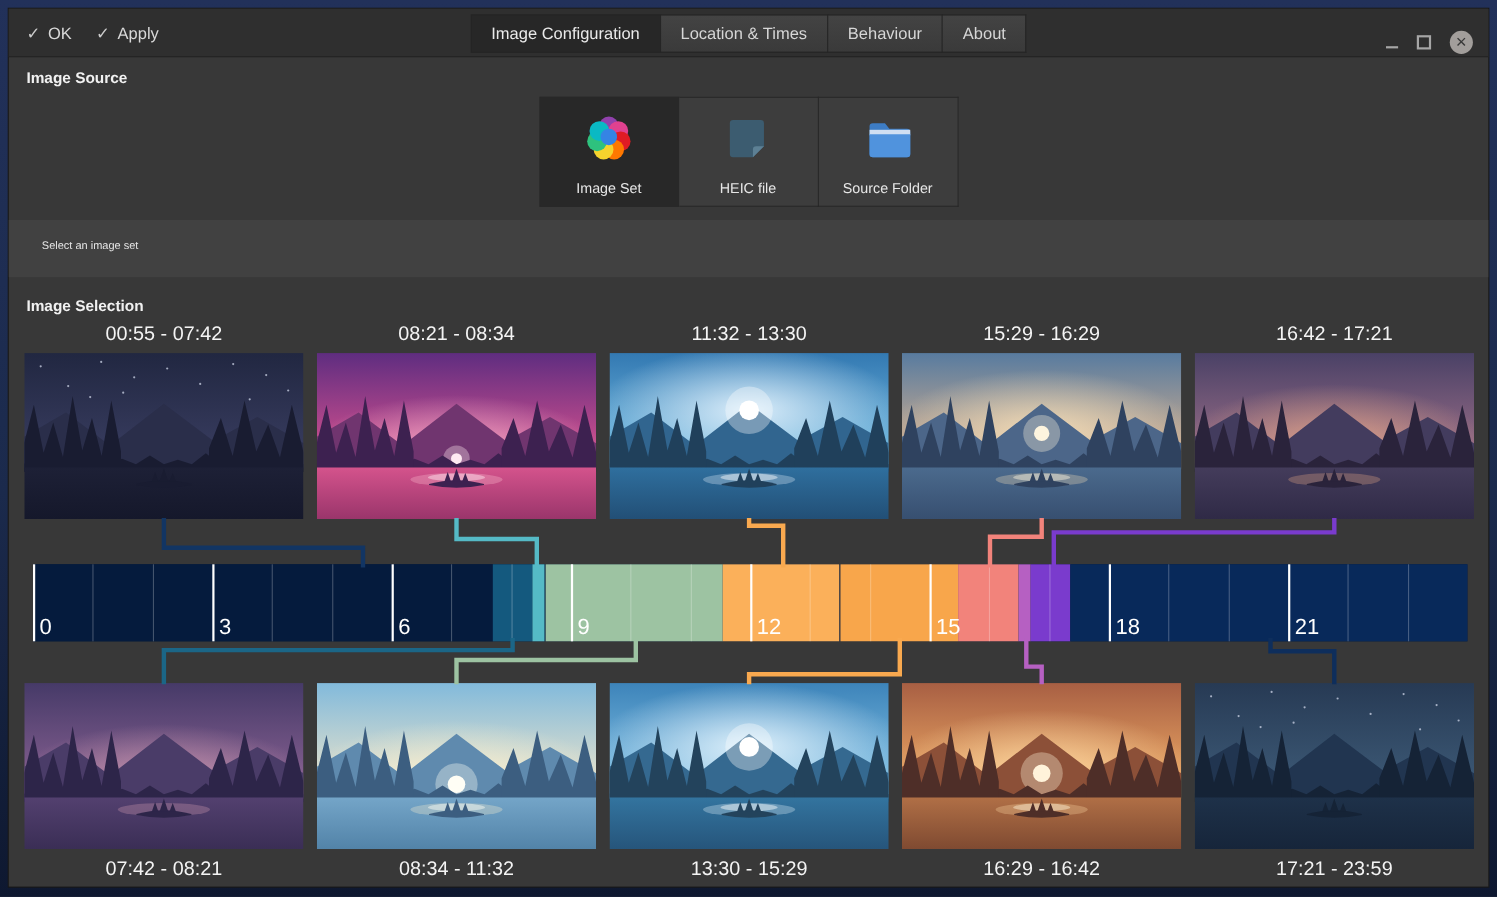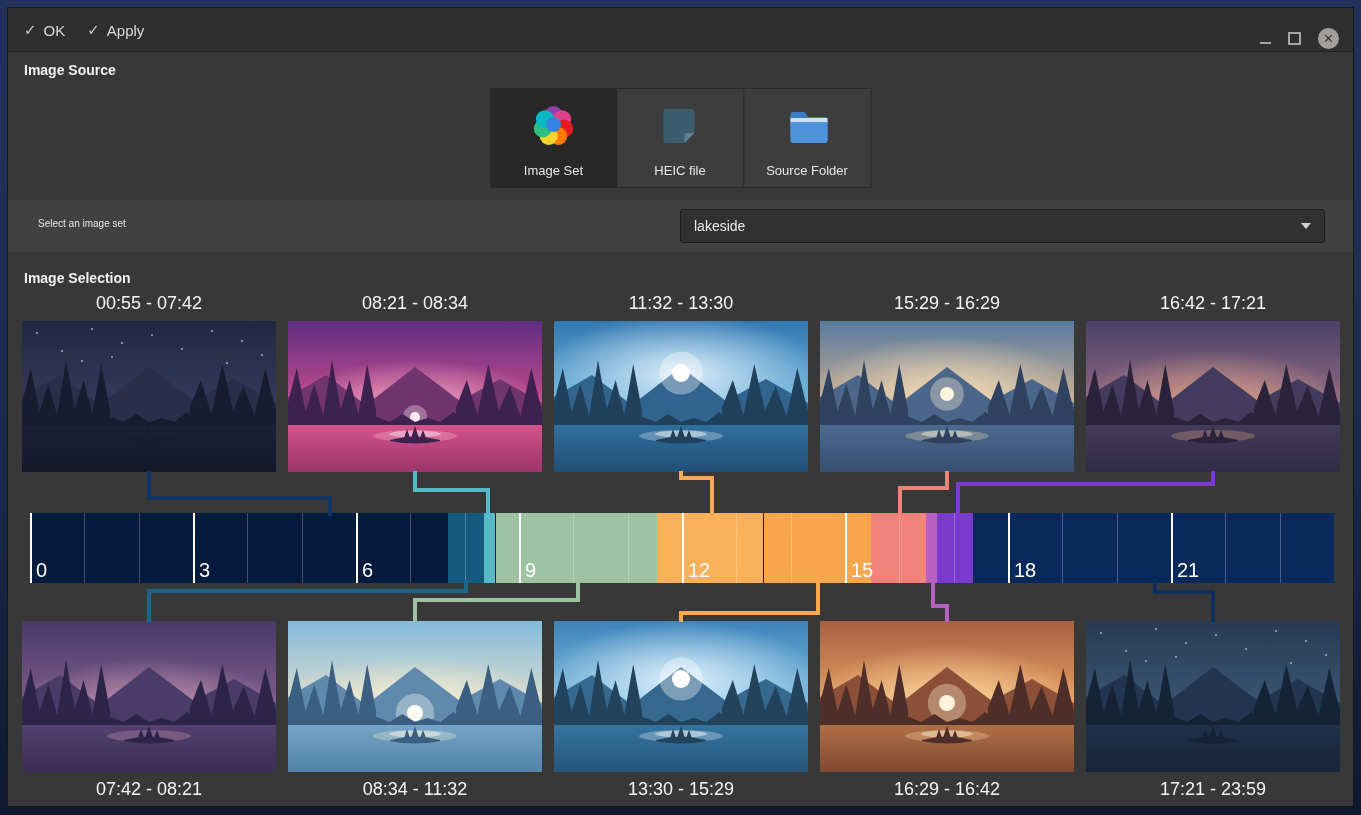--- a/index.html
+++ b/index.html
@@ -60,20 +60,34 @@
     <div class="tb-left">
       <div class="tb-btn">
         <span class="check">✓</span>
         <span>OK</span>
       </div>
       <div class="tb-btn">
         <span class="check">✓</span>
         <span>Apply</span>
       </div>
     </div>
+    <div class="tabs">
+      <div class="tab active">
+          <span>Image Configuration</span>
+        </div>
+      <div class="tab">
+          <span>Location &amp; Times</span>
+        </div>
+      <div class="tab">
+          <span>Behaviour</span>
+        </div>
+      <div class="tab">
+          <span>About</span>
+        </div>
+    </div>
     <div class="win-controls">
       <div class="min-glyph"></div>
       <div class="max-glyph"></div>
       <div class="close-btn">✕</div>
     </div>
   </div>
 
   <div class="section-heading" id="h-source">Image Source</div>
 
   <div class="source-group">
@@ -108,24 +122,20 @@
           <rect x="7" y="16" width="37" height="5" fill="#cfdff2"></rect>
           <path d="M7 20 h37 v18 a3 3 0 0 1 -3 3 h-31 a3 3 0 0 1 -3 -3 z" fill="#5093dd"></path>
         </svg>
       </span>
       <span class="src-label">Source Folder</span>
     </div>
   </div>
 
   <div class="select-row">
     <div class="select-label">Select an image set</div>
-    <div class="combo">
-      <span>lakeside</span>
-      <span class="combo-caret"></span>
-    </div>
   </div>
 
   <div class="section-heading" id="h-selection">Image Selection</div>
 
   <div id="thumbs">
       <div class="time-label" style="left: 16px; top: 293px;">00:55 - 07:42</div>
       <div class="thumb" style="left: 22px; top: 321px;">
         <svg width="254" height="151" viewBox="0 0 254 151">
           <defs>
             <linearGradient id="sky0" x1="0" y1="0" x2="0" y2="1">

